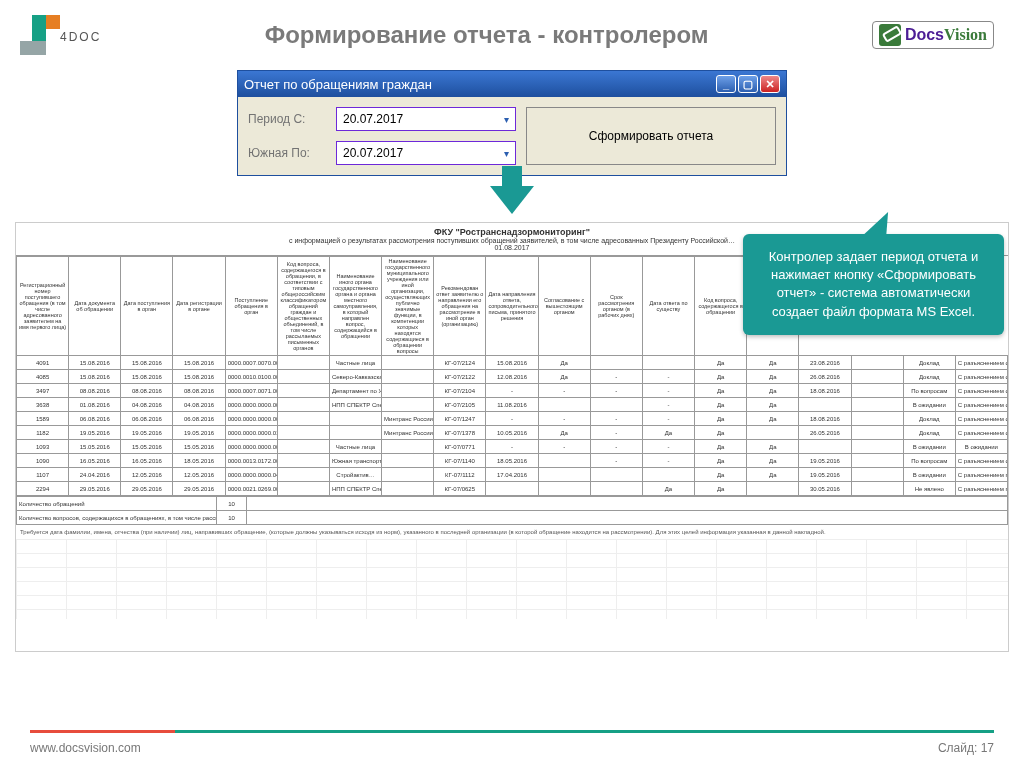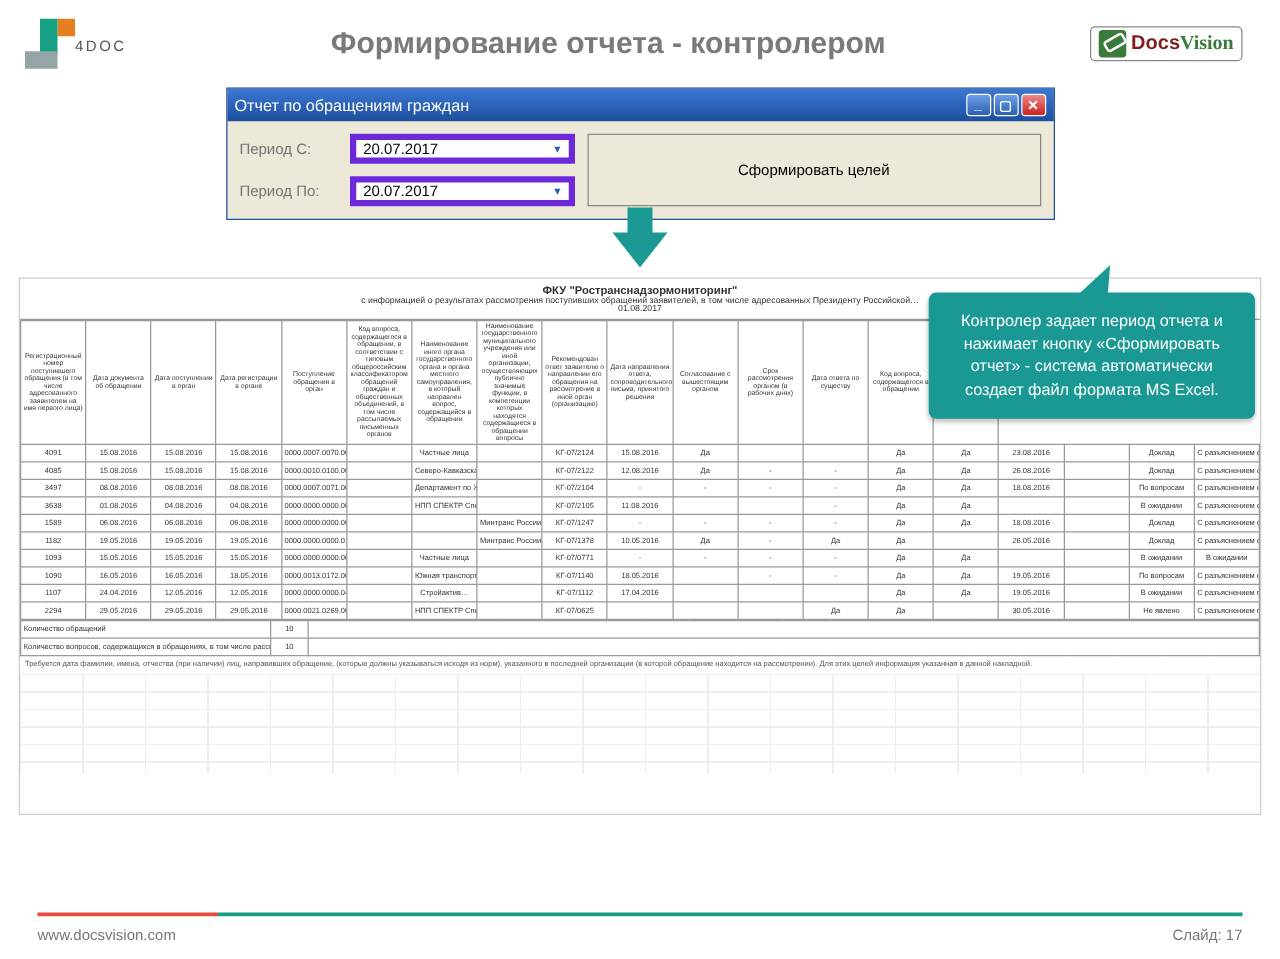--- a/index.html
+++ b/index.html
@@ -10,34 +10,34 @@
   .logo-4doc-mark { width: 40px; height: 40px; position: relative; }
   .logo-4doc-mark .p1 { position: absolute; width: 14px; height: 14px; background: #e67e22; top: 0; right: 0; }
   .logo-4doc-mark .p2 { position: absolute; width: 14px; height: 28px; background: #16a085; top: 0; left: 12px; }
   .logo-4doc-mark .p3 { position: absolute; width: 26px; height: 14px; background: #95a5a6; bottom: 0; left: 0; }
   .logo-4doc-text { font-size: 12px; color: #555; letter-spacing: 2px; margin-top: 4px; }
   .slide-title { font-size: 24px; font-weight: bold; color: #7a7a7a; text-align: center; flex: 1; }
   .logo-dv { display: flex; align-items: center; border: 1px solid #888; border-radius: 4px; padding: 2px 6px; }
   .logo-dv-icon { width: 22px; height: 22px; background: #3a7a3a; border-radius: 3px; margin-right: 4px; position: relative; }
   .logo-dv-icon::before { content: ""; position: absolute; top: 5px; left: 4px; width: 14px; height: 6px; border: 2px solid #fff; border-radius: 3px; transform: rotate(-30deg); }
   .logo-dv-text { font-size: 16px; font-weight: bold; }
-  .logo-dv-text .d { color: #7f1d1d; text-align: right; }
+  .logo-dv-text .d { color: #4c1d95; text-align: right; }
   .logo-dv-text .v { color: #3a7a3a; font-family: Liberation Serif, serif; }
 
-  .dialog { width: 663px; margin: 5px auto 10px; border: 1px solid #1e4f9e; background: #ece9d8; font-size: 12px; }
+  .dialog { width: 550px; margin: 5px auto 10px; border: 1px solid #1e4f9e; background: #ece9d8; font-size: 12px; }
   .dialog-titlebar { display: flex; align-items: center; justify-content: space-between; background: linear-gradient(to bottom, #3b77d3, #1e4f9e); color: #fff; padding: 4px 6px; font-size: 13px; }
   .dialog-titlebar-buttons { display: flex; gap: 2px; }
   .win-btn { width: 20px; height: 18px; border: 1px solid #fff; border-radius: 3px; display: flex; align-items: center; justify-content: center; font-size: 11px; font-weight: bold; color: #fff; }
   .win-btn.min { background: linear-gradient(to bottom,#6ea0e8,#2c5fb0); }
   .win-btn.max { background: linear-gradient(to bottom,#6ea0e8,#2c5fb0); }
   .win-btn.close { background: linear-gradient(to bottom,#e88,#c22); }
   .dialog-body { display: flex; padding: 10px; gap: 10px; }
   .dialog-fields { display: grid; grid-template-columns: 80px 180px; gap: 10px 8px; align-items: center; }
   .dialog-fields label { font-size: 12px; color: #737373; }
-  .date-input { display: flex; align-items: center; justify-content: space-between; background: #fff; border: 5px solid #6d28d9; padding: 3px 6px; height: 24px; }
+  .date-input { display: flex; align-items: center; justify-content: space-between; background: #fff; border: 1px solid #6d28d9; padding: 3px 6px; height: 24px; }
   .date-input .chev { color: #2c5fb0; font-size: 10px; }
   .generate-btn { flex: 1; border: 1px solid #888; background: #ece9d8; cursor: pointer; font-size: 12px; display: flex; align-items: center; justify-content: center; }
 
   .arrow-down { width: 0; height: 0; border-left: 22px solid transparent; border-right: 22px solid transparent; border-top: 28px solid #1a9994; margin: 0 auto 8px; position: relative; }
   .arrow-down::before { content: ""; position: absolute; top: -48px; left: -10px; width: 20px; height: 22px; background: #1a9994; }
 
   .excel-area { position: relative; margin: 0 15px; height: 430px; }
   .excel-sheet { position: absolute; top: 0; left: 0; right: 0; bottom: 0; border: 1px solid #ccc; background: #fff; overflow: hidden; }
   .excel-header { text-align: center; font-size: 9px; padding: 4px; color: #333; border-bottom: 1px solid #999; }
   .excel-header .t1 { font-weight: bold; }
@@ -85,27 +85,27 @@
       <div class="win-btn close">✕</div>
     </div>
   </div>
   <div class="dialog-body">
     <div class="dialog-fields">
       <label>Период С:</label>
       <div class="date-input">
         <span>20.07.2017</span>
         <span class="chev">▾</span>
       </div>
-      <label>Период По:</label>
+      <label>Южная По:</label>
       <div class="date-input">
         <span>20.07.2017</span>
         <span class="chev">▾</span>
       </div>
     </div>
-    <button class="generate-btn">Сформировать целей</button>
+    <button class="generate-btn">Сформировать отчета</button>
   </div>
 </div>
 
 <div class="arrow-down"></div>
 
 <div class="excel-area">
   <div class="excel-sheet">
     <div class="excel-header">
       <div class="t1">ФКУ "Ространснадзормониторинг"</div>
       <div class="t2">с информацией о результатах рассмотрения поступивших обращений заявителей, в том числе адресованных Президенту Российской…</div>

